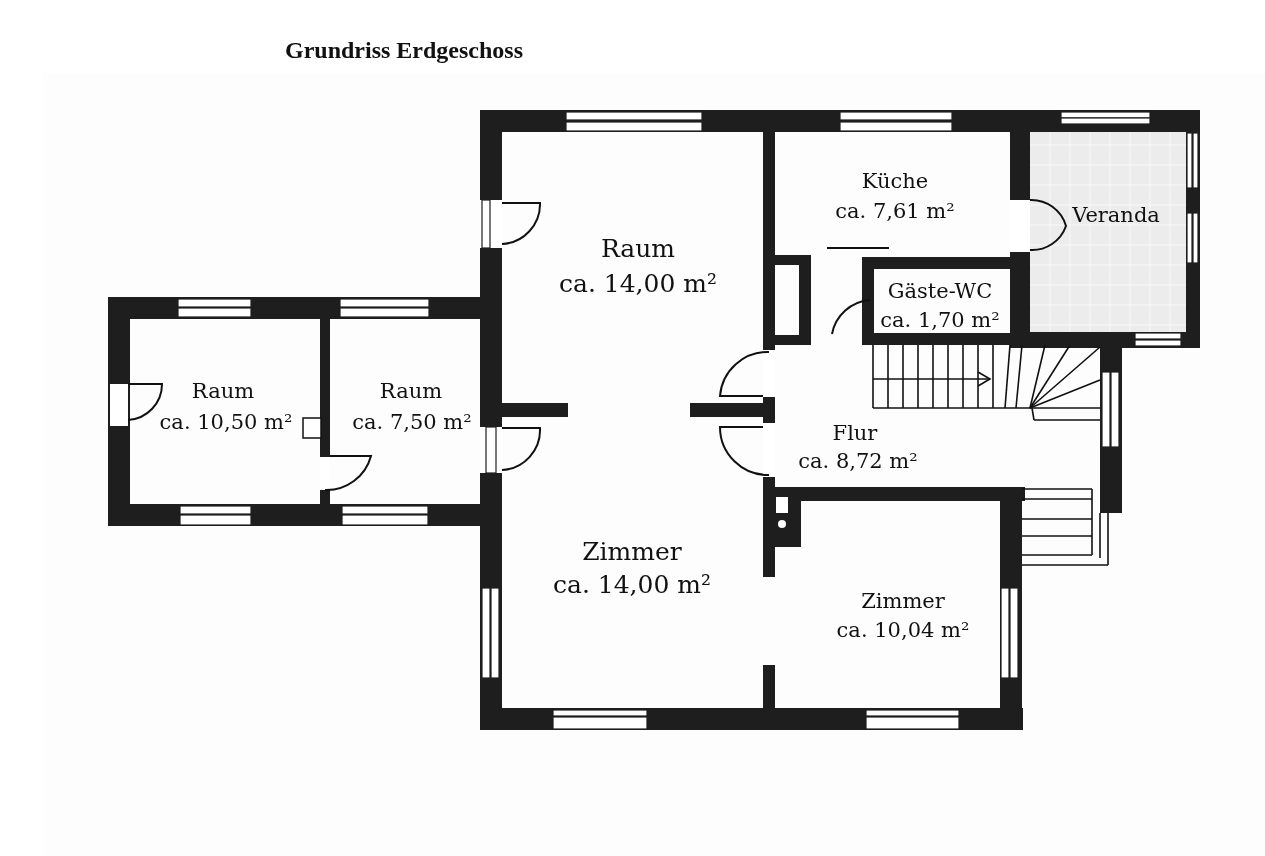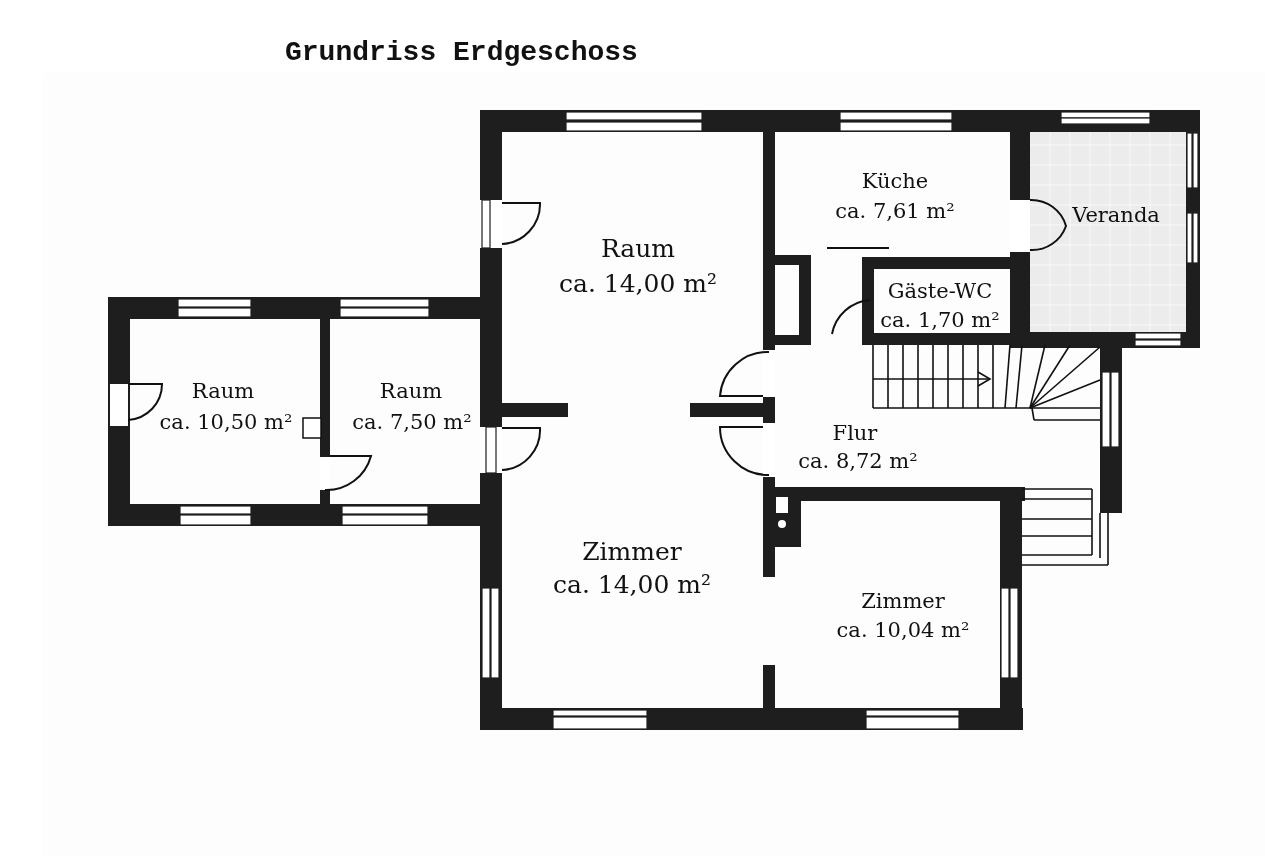--- a/index.html
+++ b/index.html
@@ -3,22 +3,22 @@
   <meta charset="utf-8">
   <style>
     html, body { margin: 0; padding: 0; background: #ffffff; }
     body { width: 1265px; height: 856px; position: relative; overflow: hidden; }
     .sheet {
       position: absolute; left: 43px; top: 73px; width: 1222px; height: 783px;
       background: #fdfdfd;
     }
     .title {
       position: absolute; left: 285px; top: 37px;
-      font-family: Liberation Mono, monospace; font-weight: bold;
-      font-size: 28px; color: #111111; letter-spacing: 0px;
+      font-family: Liberation Serif, serif; font-weight: bold;
+      font-size: 24px; color: #111111; letter-spacing: 0px;
     }
     svg.plan { position: absolute; left: 0; top: 0; }
     .lbl { font-family: "DejaVu Serif", "Liberation Serif", serif; fill: #111; text-anchor: middle; }
     .lbl-name { font-size: 21px; }
     .lbl-big { font-size: 25px; }
     .lbl-area { font-size: 21px; }
     .wall { fill: #1e1e1e; }
     .win { fill: #ffffff; stroke: #1e1e1e; stroke-width: 1.2; }
     .door { fill: none; stroke: #111; stroke-width: 2; }
     .stair { fill: none; stroke: #111; stroke-width: 1.6; }

